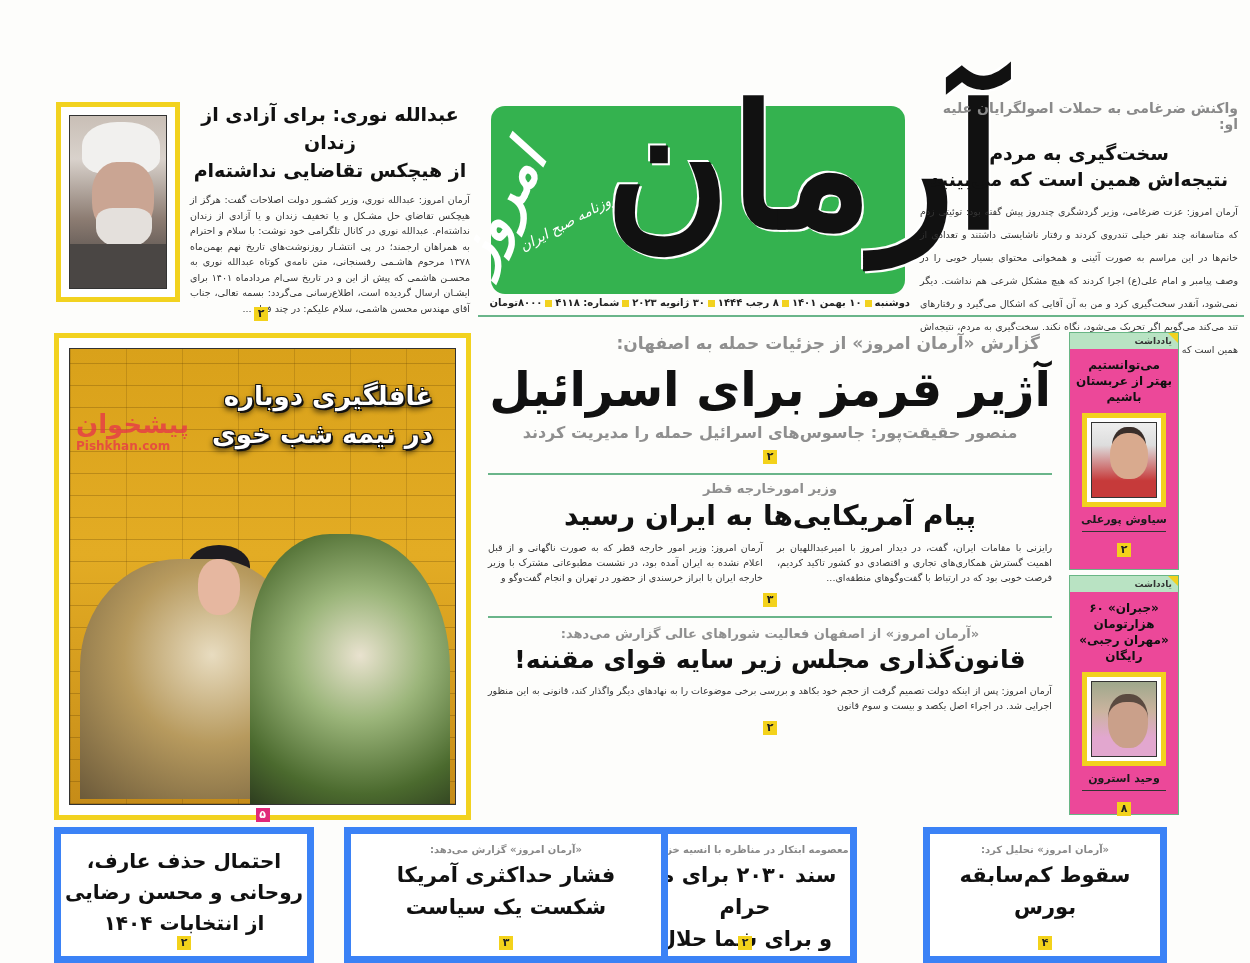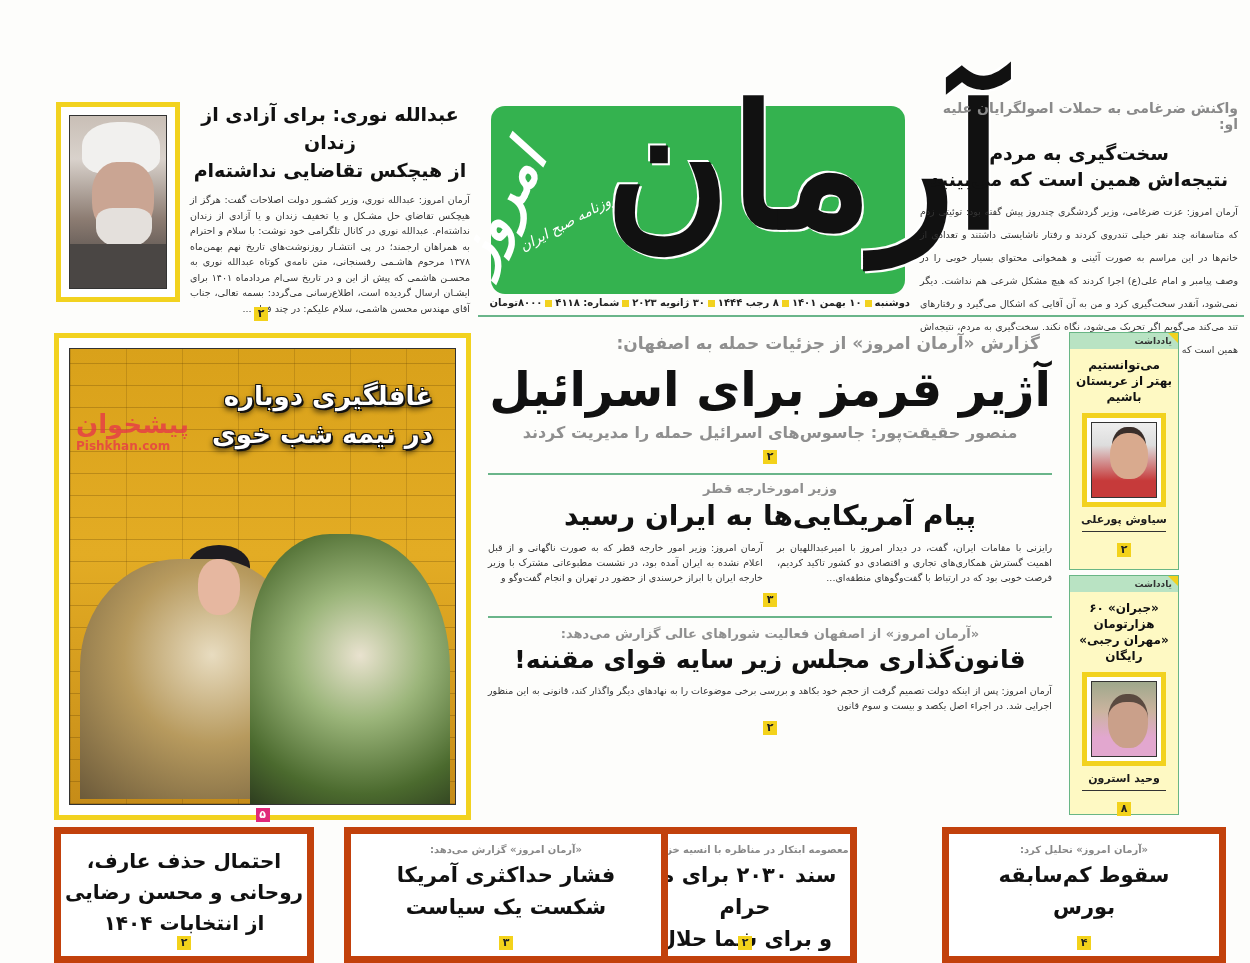--- a/index.html
+++ b/index.html
@@ -62,45 +62,45 @@
   .badge-row { text-align: center; margin-top: 6px; line-height: 14px; }
   .center-rule { margin-top: 9px; }
   #story2-kicker { font-size: 13px; margin-top: 6px; }
   #story2-title { font-size: 28px; line-height: 40px; font-weight: bold; text-align: center; color: #111; }
   .two-col { display: flex; gap: 14px; margin-top: 4px; }
   .two-col p { flex: 1; font-size: 9.5px; line-height: 15px; color: #333; text-align: justify; }
   #story3-kicker { font-size: 13px; margin-top: 8px; }
   #story3-title { font-size: 25px; line-height: 38px; font-weight: bold; text-align: center; color: #111; }
 
   
-  .op-card { position: absolute; left: 1069px; width: 110px; border: 1px solid #69b685; background: #fef9c3; }
+  .op-card { position: absolute; left: 1069px; width: 110px; border: 1px solid #69b685; background: #ec4899; }
   .op-head { background: #b9e3c3; font-size: 9px; font-weight: bold; text-align: right; padding: 3px 6px; position: relative; color: #333; }
   .op-head::after { content: ""; position: absolute; right: 0; top: 0; border-top: 10px solid #f2d21f; border-left: 10px solid transparent; }
   .op-title { font-size: 12px; font-weight: bold; line-height: 16px; text-align: center; margin-top: 8px; color: #111; }
   .op-photo-frame { width: 84px; height: 94px; margin: 8px auto 0; border: 5px solid #f2d21f; padding: 4px; background: #fff; }
   .op-photo { width: 100%; height: 100%; border: 1px solid #333; position: relative; overflow: hidden; }
   .op-name { font-size: 11px; font-weight: bold; text-align: center; margin-top: 6px; }
   .op-line { width: 84px; height: 1px; background: #333; margin: 5px auto 0; }
   .op-badge { text-align: center; margin: 6px 0 6px; }
   #op1 { top: 332px; height: 238px; }
   #op2 { top: 575px; height: 240px; }
   #op1 .op-photo { background: linear-gradient(180deg,#eee 0%,#ddd 30%,#c63a3a 78%,#c63a3a 100%); }
   #op1 .op-photo::before { content:""; position:absolute; left:18px; top:10px; width:38px; height:46px; background:#d9aa8e; border-radius:45%; box-shadow: 0 -8px 0 -2px #3a2e2a; }
   #op2 .op-photo { background: linear-gradient(180deg,#9fa88c 0%,#cbb49f 40%,#e2a7cf 75%,#e2a7cf 100%); }
   #op2 .op-photo::before { content:""; position:absolute; left:16px; top:12px; width:40px; height:46px; background:#caa08a; border-radius:45%; border-top: 8px solid #5a4a40; }
 
   
-  .bottom-box { position: absolute; top: 827px; height: 136px; border: 7px solid #c2410c; background: #fff; text-align: center; padding-top: 10px; }
+  .bottom-box { position: absolute; top: 827px; height: 136px; border: 7px solid #3b82f6; background: #fff; text-align: center; padding-top: 10px; }
   .bottom-box .bk { font-size: 10px; color: #888; font-weight: bold; }
   .bottom-box .bt { font-size: 21px; line-height: 32px; font-weight: bold; color: #111; margin-top: 4px; }
   .bottom-box .bb { position: absolute; left: 0; right: 0; bottom: 6px; }
   #bb1 { left: 54px; width: 260px; }
   #bb2 { left: 344px; width: 324px; }
   #bb3 { left: 633px; width: 224px; }
-  #bb4 { left: 942px; width: 284px; }
+  #bb4 { left: 923px; width: 244px; }
   #bb1 .bt { margin-top: 2px; font-size: 20px; line-height: 31px; }
 </style>
 </head>
 <body>
 
 <div id="nouri-photo-frame" class="abs">
   <div id="nouri-photo">
     <div class="turban"></div>
       <div class="face"></div>
       <div class="beard"></div>

